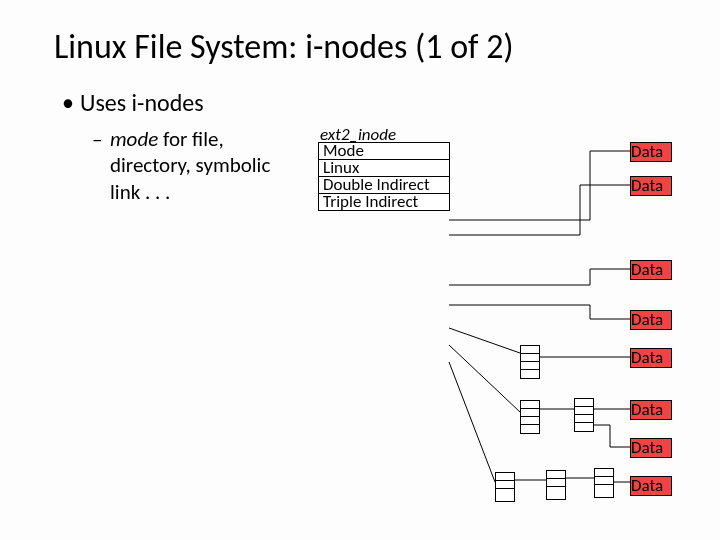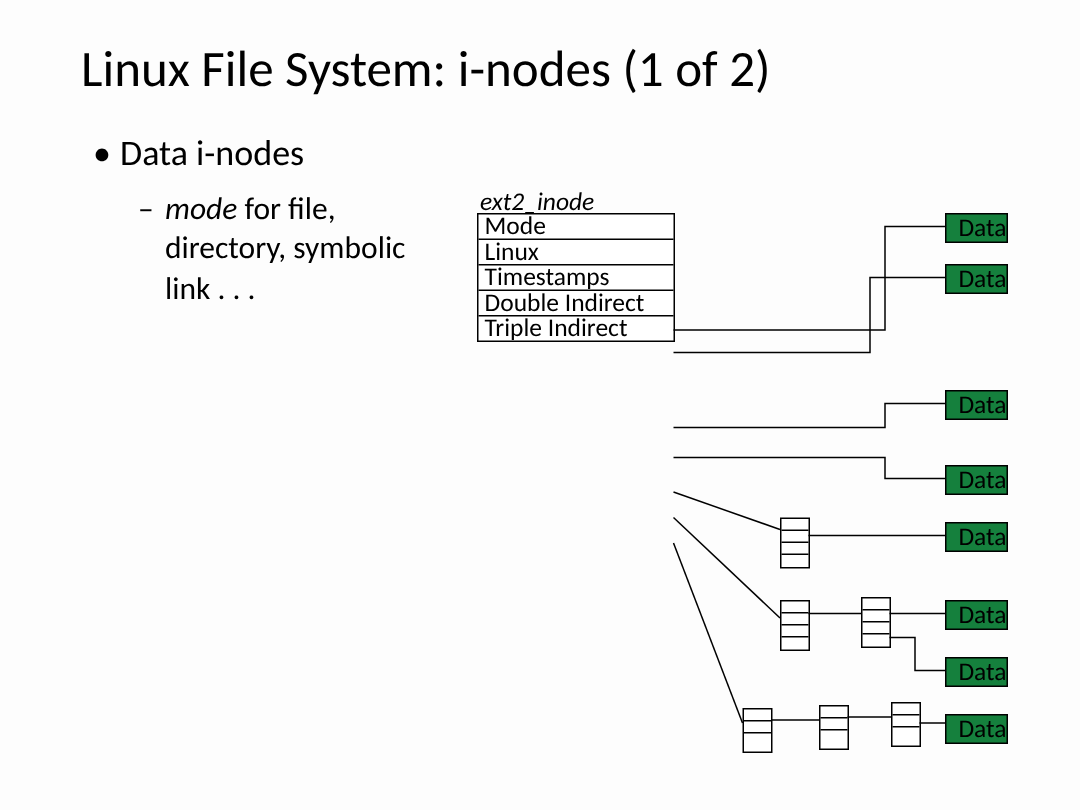--- a/index.html
+++ b/index.html
@@ -9,52 +9,51 @@
   .bul1 .dot{position:absolute;left:-18px;top:0}
   .bul2{position:absolute;left:110px;top:126px;font-size:21px;width:195px;line-height:1.25}
   .bul2 .dash{position:absolute;left:-18px;top:0}
   .bul2 .it{font-style:italic}
   .diagram{position:absolute;left:310px;top:120px;width:380px;height:400px;font-size:17px}
   .lbl-inode{position:absolute;left:10px;top:4px;font-style:italic}
   .inode-box{position:absolute;left:8px;top:22px;width:130px;border:1px solid #000;background:#fff}
   .inode-box .row{height:16px;line-height:16px;padding-left:4px;border-bottom:1px solid #000}
   .inode-box .row.tall{height:110px}
   .inode-box .row:last-child{border-bottom:none}
-  .data-box{position:absolute;width:40px;height:18px;line-height:18px;text-align:right;border:1px solid #000;background:#15803d}
+  .data-box{position:absolute;width:40px;height:18px;line-height:18px;text-align:left;border:1px solid #000;background:#ef4444}
   .ptr-box{position:absolute;width:18px;border:1px solid #000;background:#fff}
   .ptr-box div{height:7px;border-bottom:1px solid #000}
   .ptr-box div:last-child{border-bottom:none}
   svg.wires{position:absolute;left:0;top:0;width:380px;height:400px;pointer-events:none}
   svg.wires line,svg.wires polyline{stroke:#000;stroke-width:1;fill:none}
 </style>
 </head>
 <body>
 
 <div class="slide">
 
   <div class="title">Linux File System: i-nodes (1 of 2)</div>
 
   <div class="bul1">
     <span class="dot">•</span>
-    <span>Data i-nodes</span>
+    <span>Uses i-nodes</span>
   </div>
 
   <div class="bul2">
     <span class="dash">–</span>
     <span class="it">mode</span><span> for file, directory, symbolic link . . .</span>
   </div>
 
   <div class="diagram">
 
     <div class="lbl-inode">ext2_inode</div>
 
     <div class="inode-box">
       <div class="row">Mode</div>
       <div class="row">Linux</div>
-      <div class="row">Timestamps</div>
       <div class="row">Double Indirect</div>
       <div class="row">Triple Indirect</div>
     </div>
 
     <div class="data-box" style="left:320px;top:22px">Data</div>
     <div class="data-box" style="left:320px;top:56px">Data</div>
     <div class="data-box" style="left:320px;top:140px">Data</div>
     <div class="data-box" style="left:320px;top:190px">Data</div>
     <div class="data-box" style="left:320px;top:228px">Data</div>
     <div class="data-box" style="left:320px;top:280px">Data</div>

